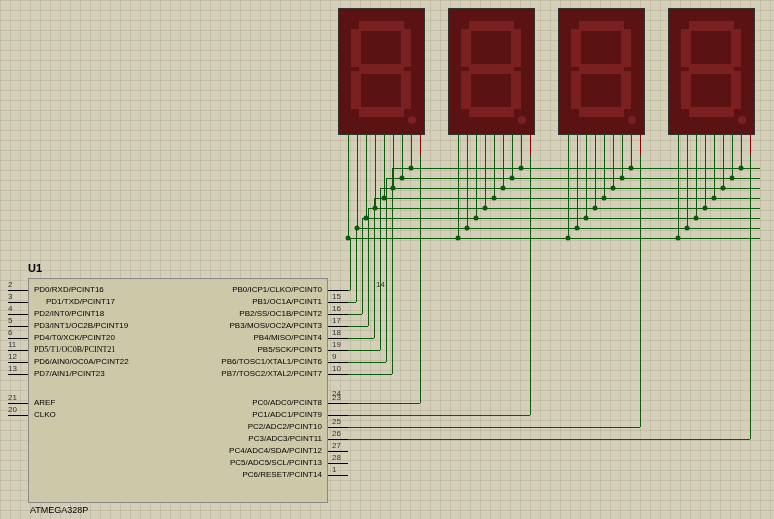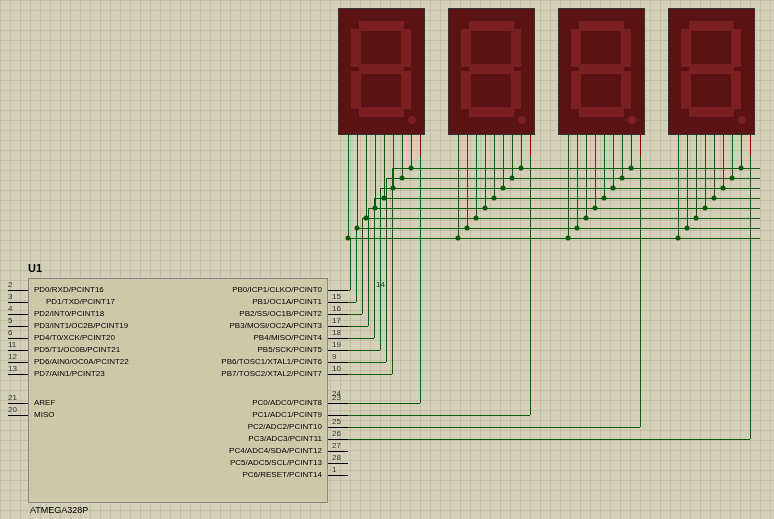--- a/index.html
+++ b/index.html
@@ -188,33 +188,33 @@
      <div class="pin-num" style="left:8px;top:304px;">4</div>
      <div class="pin-label" style="left:34px;top:309px;">PD2/INT0/PCINT18</div>
     <div class="pin-line" style="left:8px;top:326px;width:20px;"></div>
      <div class="pin-num" style="left:8px;top:316px;">5</div>
      <div class="pin-label" style="left:34px;top:321px;">PD3/INT1/OC2B/PCINT19</div>
     <div class="pin-line" style="left:8px;top:338px;width:20px;"></div>
      <div class="pin-num" style="left:8px;top:328px;">6</div>
      <div class="pin-label" style="left:34px;top:333px;">PD4/T0/XCK/PCINT20</div>
     <div class="pin-line" style="left:8px;top:350px;width:20px;"></div>
      <div class="pin-num" style="left:8px;top:340px;">11</div>
-     <div class="pin-label" style="left:34px;top:345px;">PD5/T1/OC0B/PCINT21</div>
+     <div class="pin-label" style="left:34px;top:345px;font-family:Liberation Serif, serif;">PD5/T1/OC0B/PCINT21</div>
     <div class="pin-line" style="left:8px;top:362px;width:20px;"></div>
      <div class="pin-num" style="left:8px;top:352px;">12</div>
      <div class="pin-label" style="left:34px;top:357px;">PD6/AIN0/OC0A/PCINT22</div>
     <div class="pin-line" style="left:8px;top:374px;width:20px;"></div>
      <div class="pin-num" style="left:8px;top:364px;">13</div>
      <div class="pin-label" style="left:34px;top:369px;">PD7/AIN1/PCINT23</div>
     <div class="pin-line" style="left:8px;top:403px;width:20px;"></div>
      <div class="pin-num" style="left:8px;top:393px;">21</div>
      <div class="pin-label" style="left:34px;top:398px;">AREF</div>
     <div class="pin-line" style="left:8px;top:415px;width:20px;"></div>
      <div class="pin-num" style="left:8px;top:405px;">20</div>
-     <div class="pin-label" style="left:34px;top:410px;">MISO</div>
+     <div class="pin-label" style="left:34px;top:410px;">CLKO</div>
     <div class="pin-line" style="left:328px;top:290px;width:20px;"></div>
      <div class="pin-num" style="left:332px;top:280px;margin-left:44px;">14</div>
      <div class="pin-label" style="right:452px;top:285px;text-align:right;">PB0/ICP1/CLKO/PCINT0</div>
     <div class="pin-line" style="left:328px;top:302px;width:20px;"></div>
      <div class="pin-num" style="left:332px;top:292px;">15</div>
      <div class="pin-label" style="right:452px;top:297px;text-align:left;">PB1/OC1A/PCINT1</div>
     <div class="pin-line" style="left:328px;top:314px;width:20px;"></div>
      <div class="pin-num" style="left:332px;top:304px;">16</div>
      <div class="pin-label" style="right:452px;top:309px;text-align:right;">PB2/SS/OC1B/PCINT2</div>
     <div class="pin-line" style="left:328px;top:326px;width:20px;"></div>

